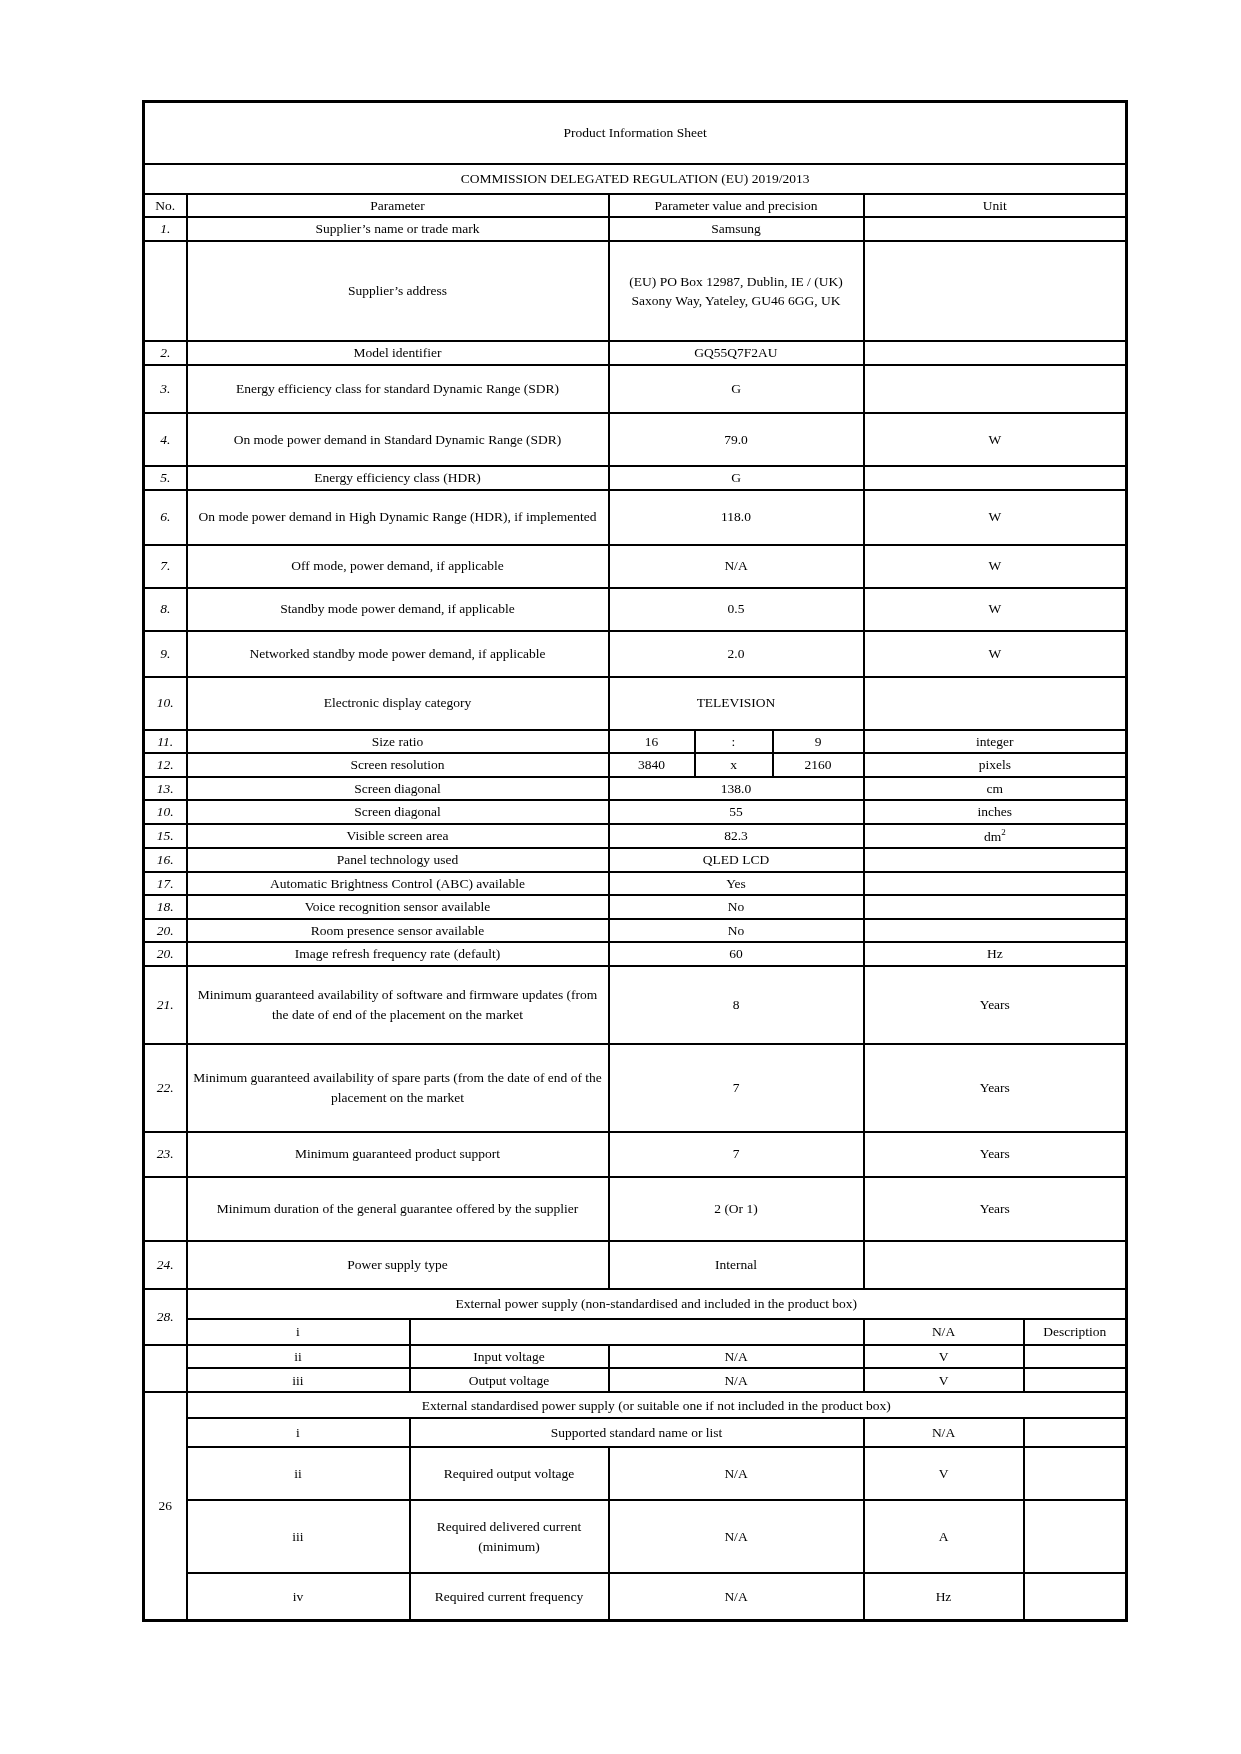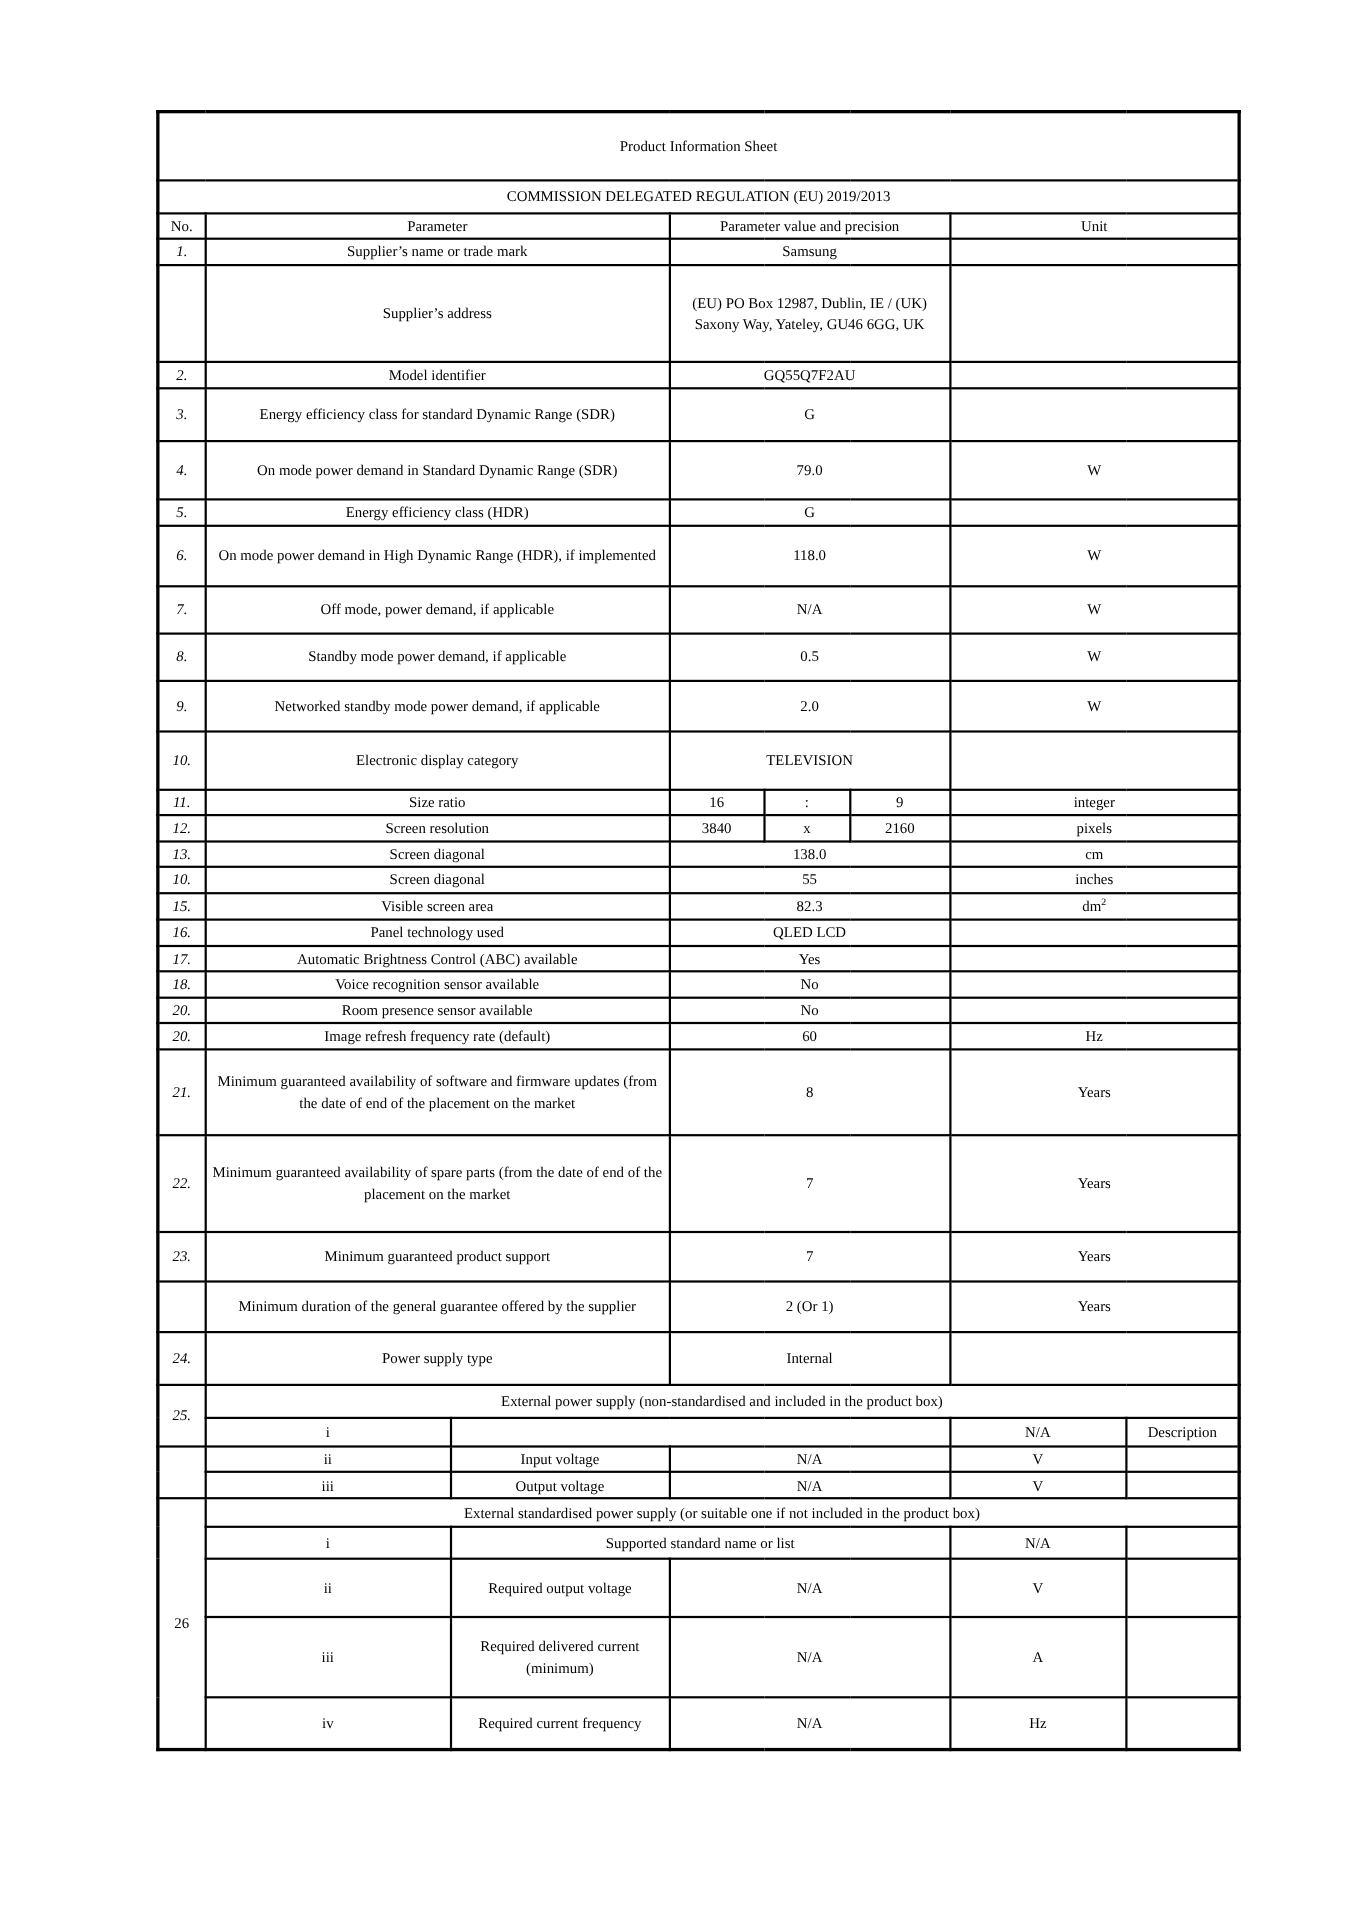--- a/index.html
+++ b/index.html
@@ -49,21 +49,21 @@
     <td class="colhead" colspan="3">Parameter value and precision</td>
     <td class="colhead" colspan="2">Unit</td>
   </tr>
 
   <tr style="height:24px">
     <td class="num">1.</td>
     <td colspan="2">Supplier’s name or trade mark</td>
     <td colspan="3">Samsung</td>
     <td colspan="2"></td>
   </tr>
-  <tr style="height:88px">
+  <tr style="height:100px">
     <td class="num"></td>
     <td colspan="2">Supplier’s address</td>
     <td colspan="3">(EU) PO Box 12987, Dublin, IE / (UK) Saxony Way, Yateley, GU46 6GG, UK</td>
     <td colspan="2"></td>
   </tr>
   <tr style="height:24px">
     <td class="num">2.</td>
     <td colspan="2">Model identifier</td>
     <td colspan="3">GQ55Q7F2AU</td>
     <td colspan="2"></td>
@@ -192,35 +192,35 @@
     <td colspan="2">Minimum guaranteed availability of spare parts (from the date of end of the placement on the market</td>
     <td colspan="3">7</td>
     <td colspan="2">Years</td>
   </tr>
   <tr style="height:45px">
     <td class="num">23.</td>
     <td colspan="2">Minimum guaranteed product support</td>
     <td colspan="3">7</td>
     <td colspan="2">Years</td>
   </tr>
-  <tr style="height:46px">
+  <tr style="height:64px">
     <td class="num"></td>
     <td colspan="2">Minimum duration of the general guarantee offered by the supplier</td>
     <td colspan="3">2 (Or 1)</td>
     <td colspan="2">Years</td>
   </tr>
   <tr style="height:48px">
     <td class="num">24.</td>
     <td colspan="2">Power supply type</td>
     <td colspan="3">Internal</td>
     <td colspan="2"></td>
   </tr>
 
   <tr style="height:30px">
-    <td class="num" rowspan="2">25.</td>
+    <td class="num" rowspan="2">28.</td>
     <td colspan="7">External power supply (non-standardised and included in the product box)</td>
   </tr>
   <tr style="height:26px">
     <td>i</td>
     <td colspan="4"></td>
     <td>N/A</td>
     <td>Description</td>
   </tr>
   <tr style="height:22px">
     <td rowspan="2"></td>

